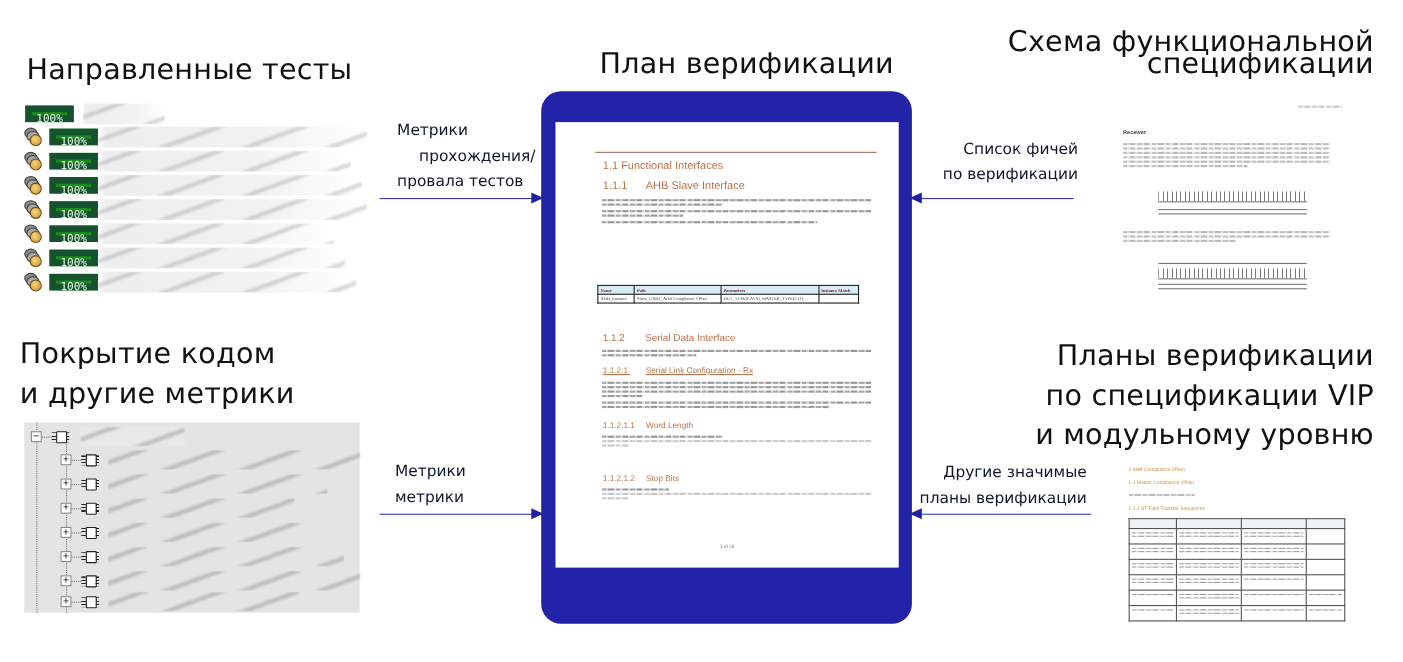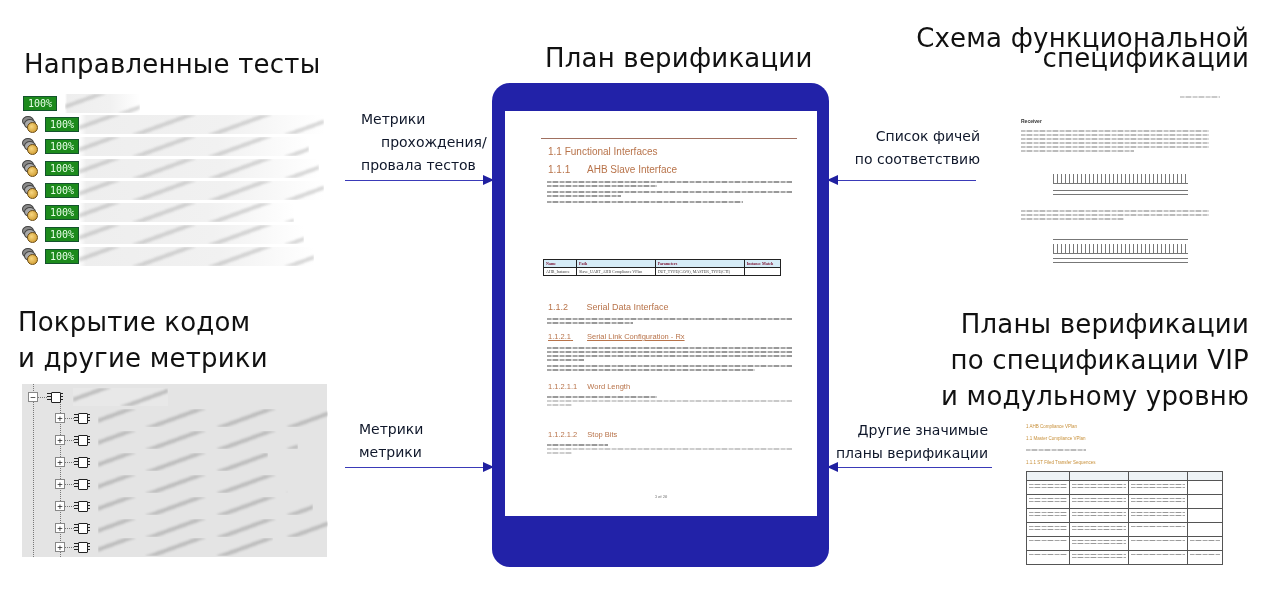--- a/index.html
+++ b/index.html
@@ -25,21 +25,21 @@
   .doc-p { position: absolute; left: 42px; width: 245px; font-size: 4.2px; line-height: 5.5px; color: #555; }
   .blurline { height: 2px; background: repeating-linear-gradient(90deg,#888 0 4px,#bbb 4px 6px,#777 6px 11px,#ccc 11px 13px); margin: 2px 0; opacity: .75; }
   .doc-table { position: absolute; left: 38px; top: 148px; width: 238px; border: 1.5px solid #222; border-collapse: collapse; font-size: 4px; font-family: "Liberation Serif", serif; }
   .doc-table td { border: 1px solid #222; padding: 1px 2px; vertical-align: top; color: #444; }
   .doc-table tr.head td { background: #d6ecf7; color: #7a1030; font-weight: bold; }
   .page-num { position: absolute; left: 0; right: 0; top: 383px; text-align: center; font-size: 4.5px; color: #666; }
 
   
   .tests { position: absolute; left: 22px; top: 92px; width: 318px; height: 175px; }
   .trow { position: absolute; height: 19px; display: flex; align-items: center; }
-  .badge { background: #1c8a1c; border: 1px solid #14532d; color: #e8ffe8; font-family: "DejaVu Sans Mono", monospace; font-size: 10px; line-height: 13px; padding: 0 4px; height: 15px; }
+  .badge { background: #1c8a1c; border: 6px solid #14532d; color: #e8ffe8; font-family: "DejaVu Sans Mono", monospace; font-size: 10px; line-height: 13px; padding: 0 4px; height: 15px; }
   .coins { width: 17px; height: 17px; position: relative; margin-right: 6px; }
   .coins i { position: absolute; border-radius: 50%; }
   .coins .c1 { left: 0; top: 0; width: 12px; height: 10px; background: #8a8a8a; border: 1px solid #444; }
   .coins .c2 { left: 2px; top: 3px; width: 12px; height: 10px; background: #a8a8a8; border: 1px solid #444; }
   .coins .c3 { left: 5px; top: 6px; width: 11px; height: 11px; background: radial-gradient(circle at 40% 40%, #f7d680, #c89020); border: 1px solid #6b4a10; }
   .blur { height: 19px; background: linear-gradient(90deg, rgba(255,255,255,0) 0%, #eee 3%, #f1f1f1 60%, rgba(255,255,255,0) 100%); position: relative; overflow: hidden; }
   .blur::after { content: ""; position: absolute; inset: 0;
     background: repeating-linear-gradient(160deg, rgba(160,160,160,0) 0 10px, rgba(150,150,150,.35) 10px 14px, rgba(160,160,160,0) 14px 26px); filter: blur(1px); }
 
   
@@ -247,21 +247,21 @@
     <span class="head-r"></span>
   </div>
 
 <div class="label" style="left:359px;top:418px;">Метрики</div>
 <div class="label" style="left:359px;top:441px;">метрики</div>
 <div class="arrow" style="left:345px;top:467px;width:147px;">
     <span class="head-r"></span>
   </div>
 
 <div class="label right" style="right:295px;top:125px;">Список фичей</div>
-<div class="label right" style="right:295px;top:148px;">по соответствию</div>
+<div class="label right" style="right:295px;top:148px;">по верификации</div>
 <div class="arrow" style="left:829px;top:180px;width:147px;">
     <span class="head-l"></span>
   </div>
 
 <div class="label right" style="right:287px;top:419px;">Другие значимые</div>
 <div class="label right" style="right:287px;top:442px;">планы верификации</div>
 <div class="arrow" style="left:829px;top:467px;width:163px;">
     <span class="head-l"></span>
   </div>
 

